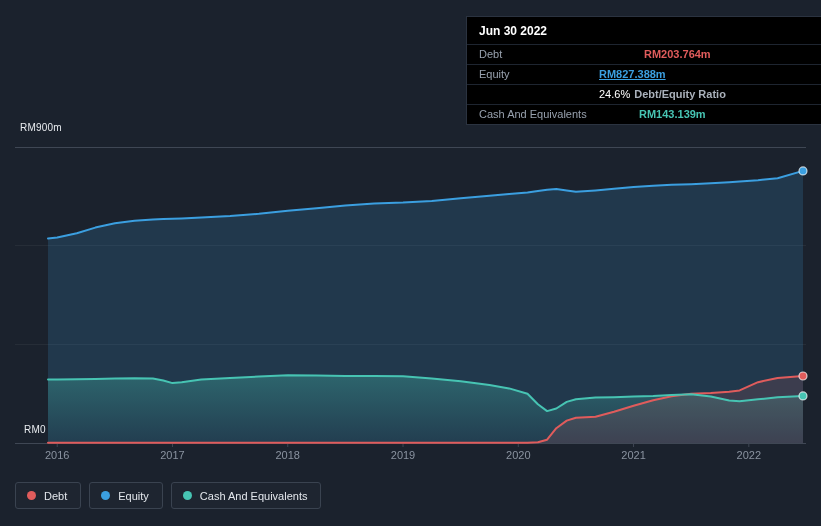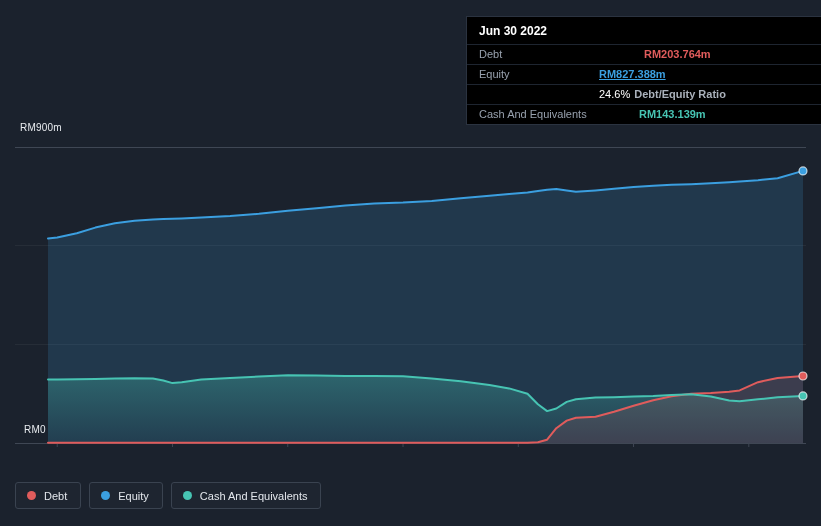--- a/index.html
+++ b/index.html
@@ -56,20 +56,29 @@
       <path d="M48.0,442.7L57.2,442.7L76.8,442.7L95.3,442.7L114.9,442.7L134.5,442.7L152.9,442.7L163.3,442.7L172.5,442.7L181.7,442.7L201.3,442.7L230.1,442.7L258.9,442.7L287.8,442.7L316.6,442.7L345.4,442.7L374.2,442.7L403.0,442.7L431.8,442.7L460.7,442.7L489.5,442.7L509.1,442.7L527.5,442.7L537.9,442.3L547.1,439.7L556.3,428.2L566.7,420.6L575.9,417.7L595.5,416.7L614.0,411.8L633.6,405.8L653.2,400.2L671.6,396.3L691.2,393.7L710.8,393.0L729.2,391.7L739.6,390.4L758.0,382.2L777.6,377.9L803.0,376.0" fill="none" stroke="#e05c5c" stroke-width="2" stroke-linejoin="round" stroke-linecap="round"></path>
       <path d="M48.0,379.5L57.2,379.5L76.8,379.2L95.3,378.9L114.9,378.5L134.5,378.2L152.9,378.5L163.3,380.5L172.5,383.1L181.7,382.2L201.3,379.5L230.1,377.9L258.9,376.6L287.8,375.2L316.6,375.6L345.4,375.9L374.2,375.9L403.0,376.2L431.8,378.5L460.7,381.2L489.5,385.1L509.1,388.4L527.5,393.7L537.9,404.2L547.1,411.1L556.3,408.5L566.7,401.9L575.9,399.3L595.5,397.6L614.0,397.3L633.6,396.6L653.2,396.0L671.6,395.0L691.2,394.3L710.8,396.6L729.2,400.6L739.6,401.2L758.0,399.3L777.6,397.3L803.0,395.9" fill="none" stroke="#47c4b3" stroke-width="2" stroke-linejoin="round" stroke-linecap="round"></path>
       <circle cx="803" cy="170.88128" r="4" fill="#3b9fe0" stroke="rgba(255,255,255,0.7)" stroke-width="1.2"></circle>
       <circle cx="803" cy="375.9842844444444" r="4" fill="#e05c5c" stroke="rgba(255,255,255,0.7)" stroke-width="1.2"></circle>
       <circle cx="803" cy="395.92317333333335" r="4" fill="#47c4b3" stroke="rgba(255,255,255,0.7)" stroke-width="1.2"></circle>
     </svg>
 
   <div class="ylab" id="ylab-top">RM900m</div>
   <div class="ylab" id="ylab-bottom">RM0</div>
 
+  <div id="xticks">
+      <span style="left: 35.2214px;">2016</span>
+      <span style="left: 150.489px;">2017</span>
+      <span style="left: 265.756px;">2018</span>
+      <span style="left: 381.023px;">2019</span>
+      <span style="left: 496.29px;">2020</span>
+      <span style="left: 611.557px;">2021</span>
+      <span style="left: 726.824px;">2022</span>
+    </div>
 
   <div class="tooltip">
     <div class="tt-title">Jun 30 2022</div>
     <div class="tt-row">
       <span class="tt-label">Debt</span>
       <span class="tt-value" style="color: rgb(224, 92, 92); padding-left: 45px;">RM203.764m</span>
     </div>
     <div class="tt-row">
       <span class="tt-label">Equity</span>
       <span class="tt-value" style="color: rgb(59, 159, 224); text-decoration: underline;">RM827.388m</span>

